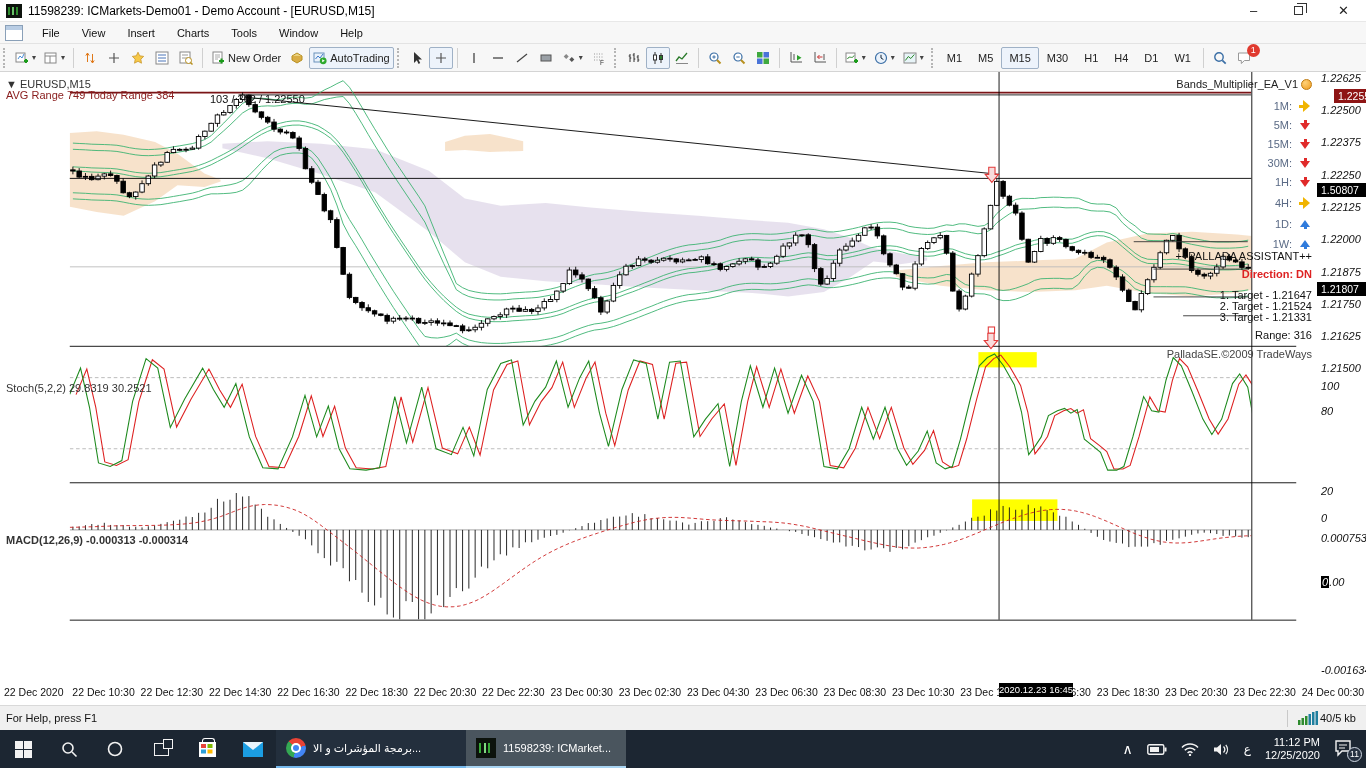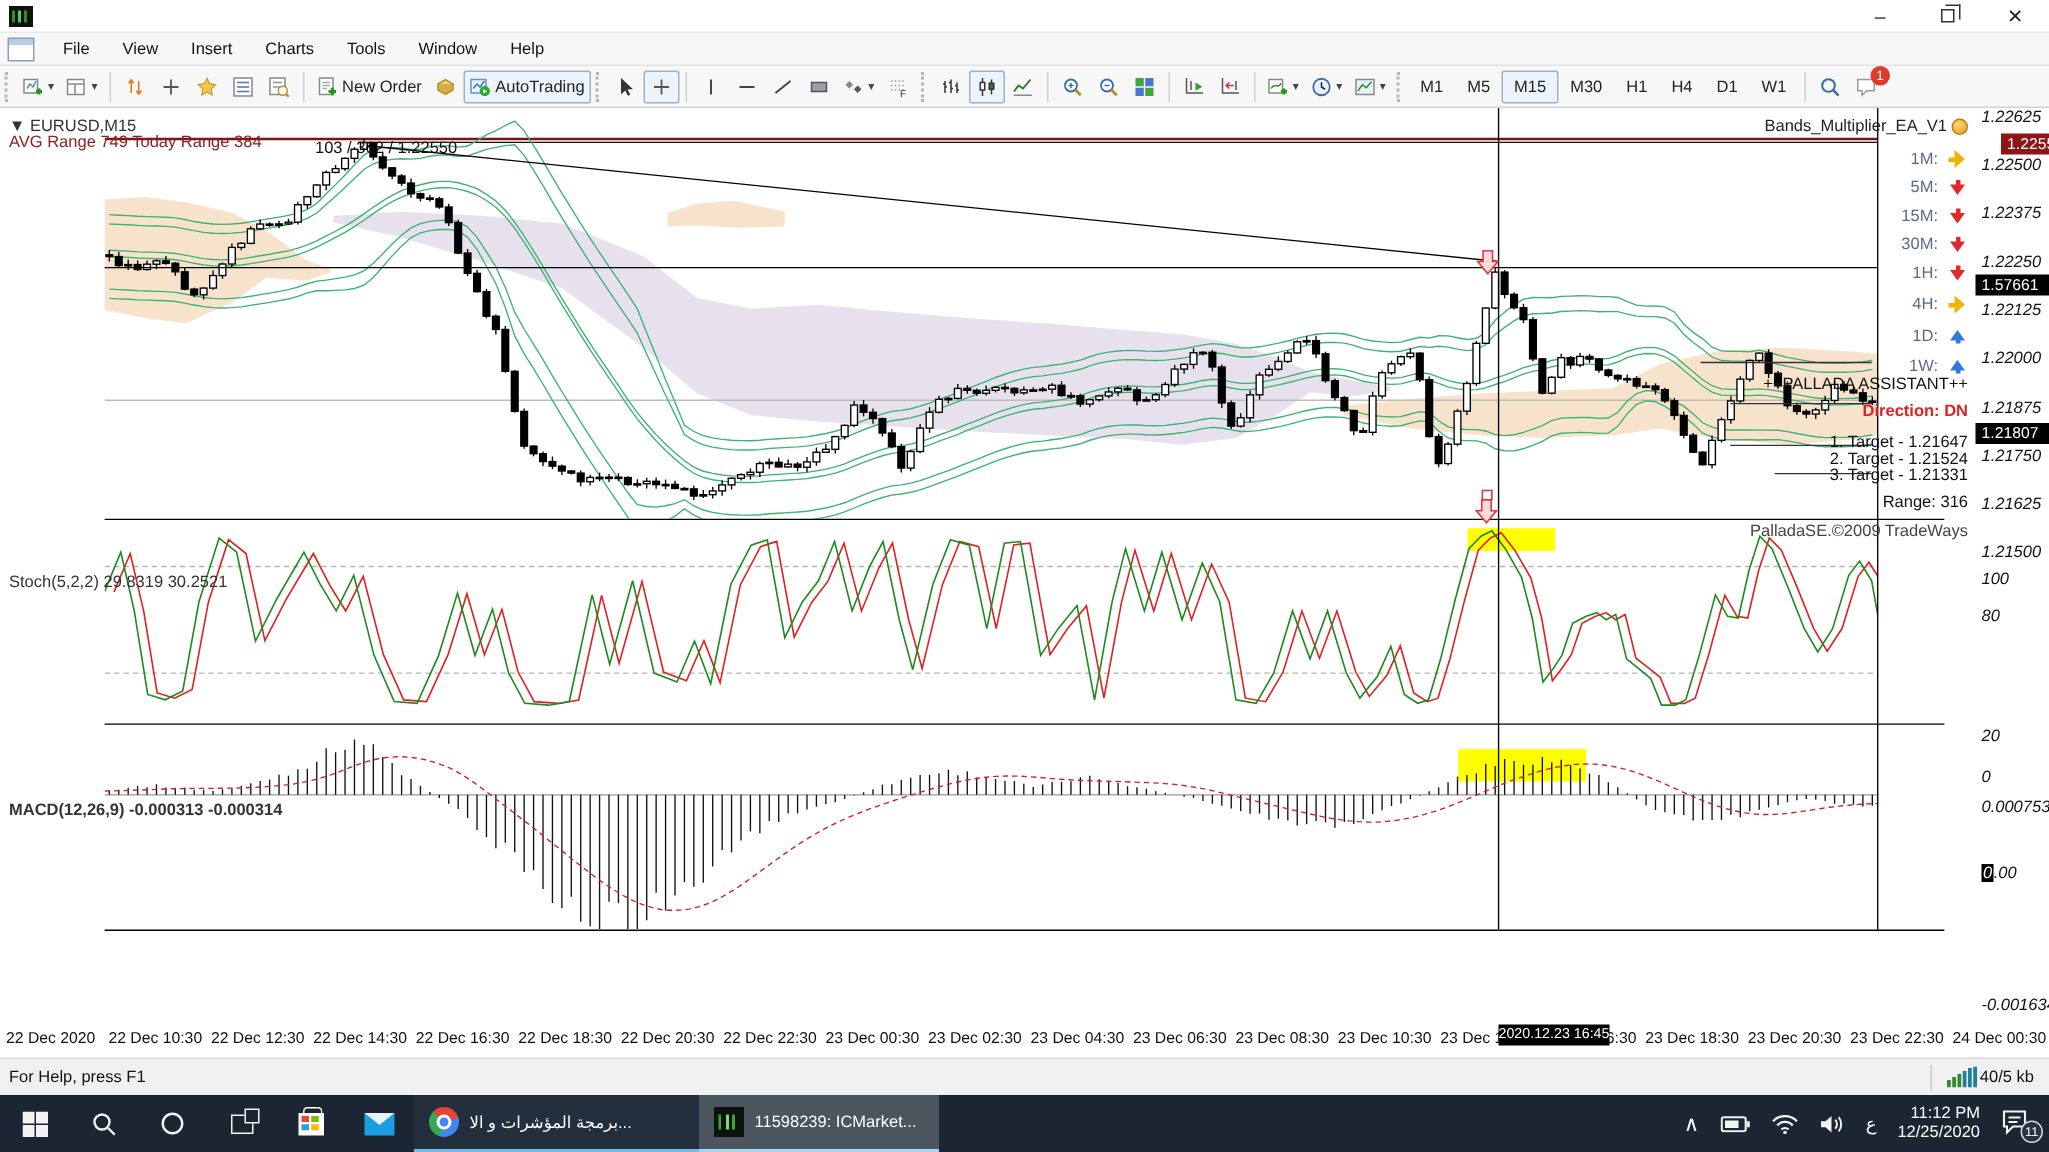--- a/index.html
+++ b/index.html
@@ -104,20 +104,21 @@
   .tv-ico { width:15px; height:13px; border:1.5px solid #f2f2f2; position:relative; }
   .tv-ico::after { content:""; position:absolute; right:-5px; top:-5px; width:8px; height:8px; background:#1c2632; border:1.5px solid #f2f2f2; }
 </style>
 </head>
 <body>
 
 <div class="window">
 
   <div class="titlebar">
     <div class="app-icon"></div>
+    <span class="title-text">11598239: ICMarkets-Demo01 - Demo Account - [EURUSD,M15]</span>
     <div class="win-controls">
       <div class="win-btn">–</div>
       <div class="win-btn">
           <span class="restore-glyph"></span>
         </div>
       <div class="win-btn">✕</div>
     </div>
   </div>
 
   <div class="menubar">
@@ -1043,21 +1044,21 @@
         <div class="ps-label" style="top: 32px;">1.22500</div>
         <div class="ps-label" style="top: 64px;">1.22375</div>
         <div class="ps-label" style="top: 97px;">1.22250</div>
         <div class="ps-label" style="top: 129px;">1.22125</div>
         <div class="ps-label" style="top: 161px;">1.22000</div>
         <div class="ps-label" style="top: 194px;">1.21875</div>
         <div class="ps-label" style="top: 226px;">1.21750</div>
         <div class="ps-label" style="top: 258px;">1.21625</div>
         <div class="ps-label" style="top: 290px;">1.21500</div>
         <div class="ps-badge" style="top: 17px; background: rgb(142, 21, 21); margin-left: 17px;">1.22555</div>
-        <div class="ps-badge" style="top: 111px; background: rgb(0, 0, 0);">1.57661</div>
+        <div class="ps-badge" style="top: 111px; background: rgb(0, 0, 0);">1.50807</div>
         <div class="ps-badge" style="top: 210px; background: rgb(0, 0, 0);">1.21807</div>
         <div class="ps-label" style="top: 308px;">100</div>
         <div class="ps-label" style="top: 333px;">80</div>
         <div class="ps-label" style="top: 413px;">20</div>
         <div class="ps-label" style="top: 440px;">0</div>
         <div class="ps-label" style="top: 460px;">0.000753</div>
         <div class="ps-label" style="top: 504px;"><span class="zero-badge">0</span>.00</div>
         <div class="ps-label" style="top: 592px;">-0.001634</div>
       </div>
     <div class="time-axis" id="time-axis">

